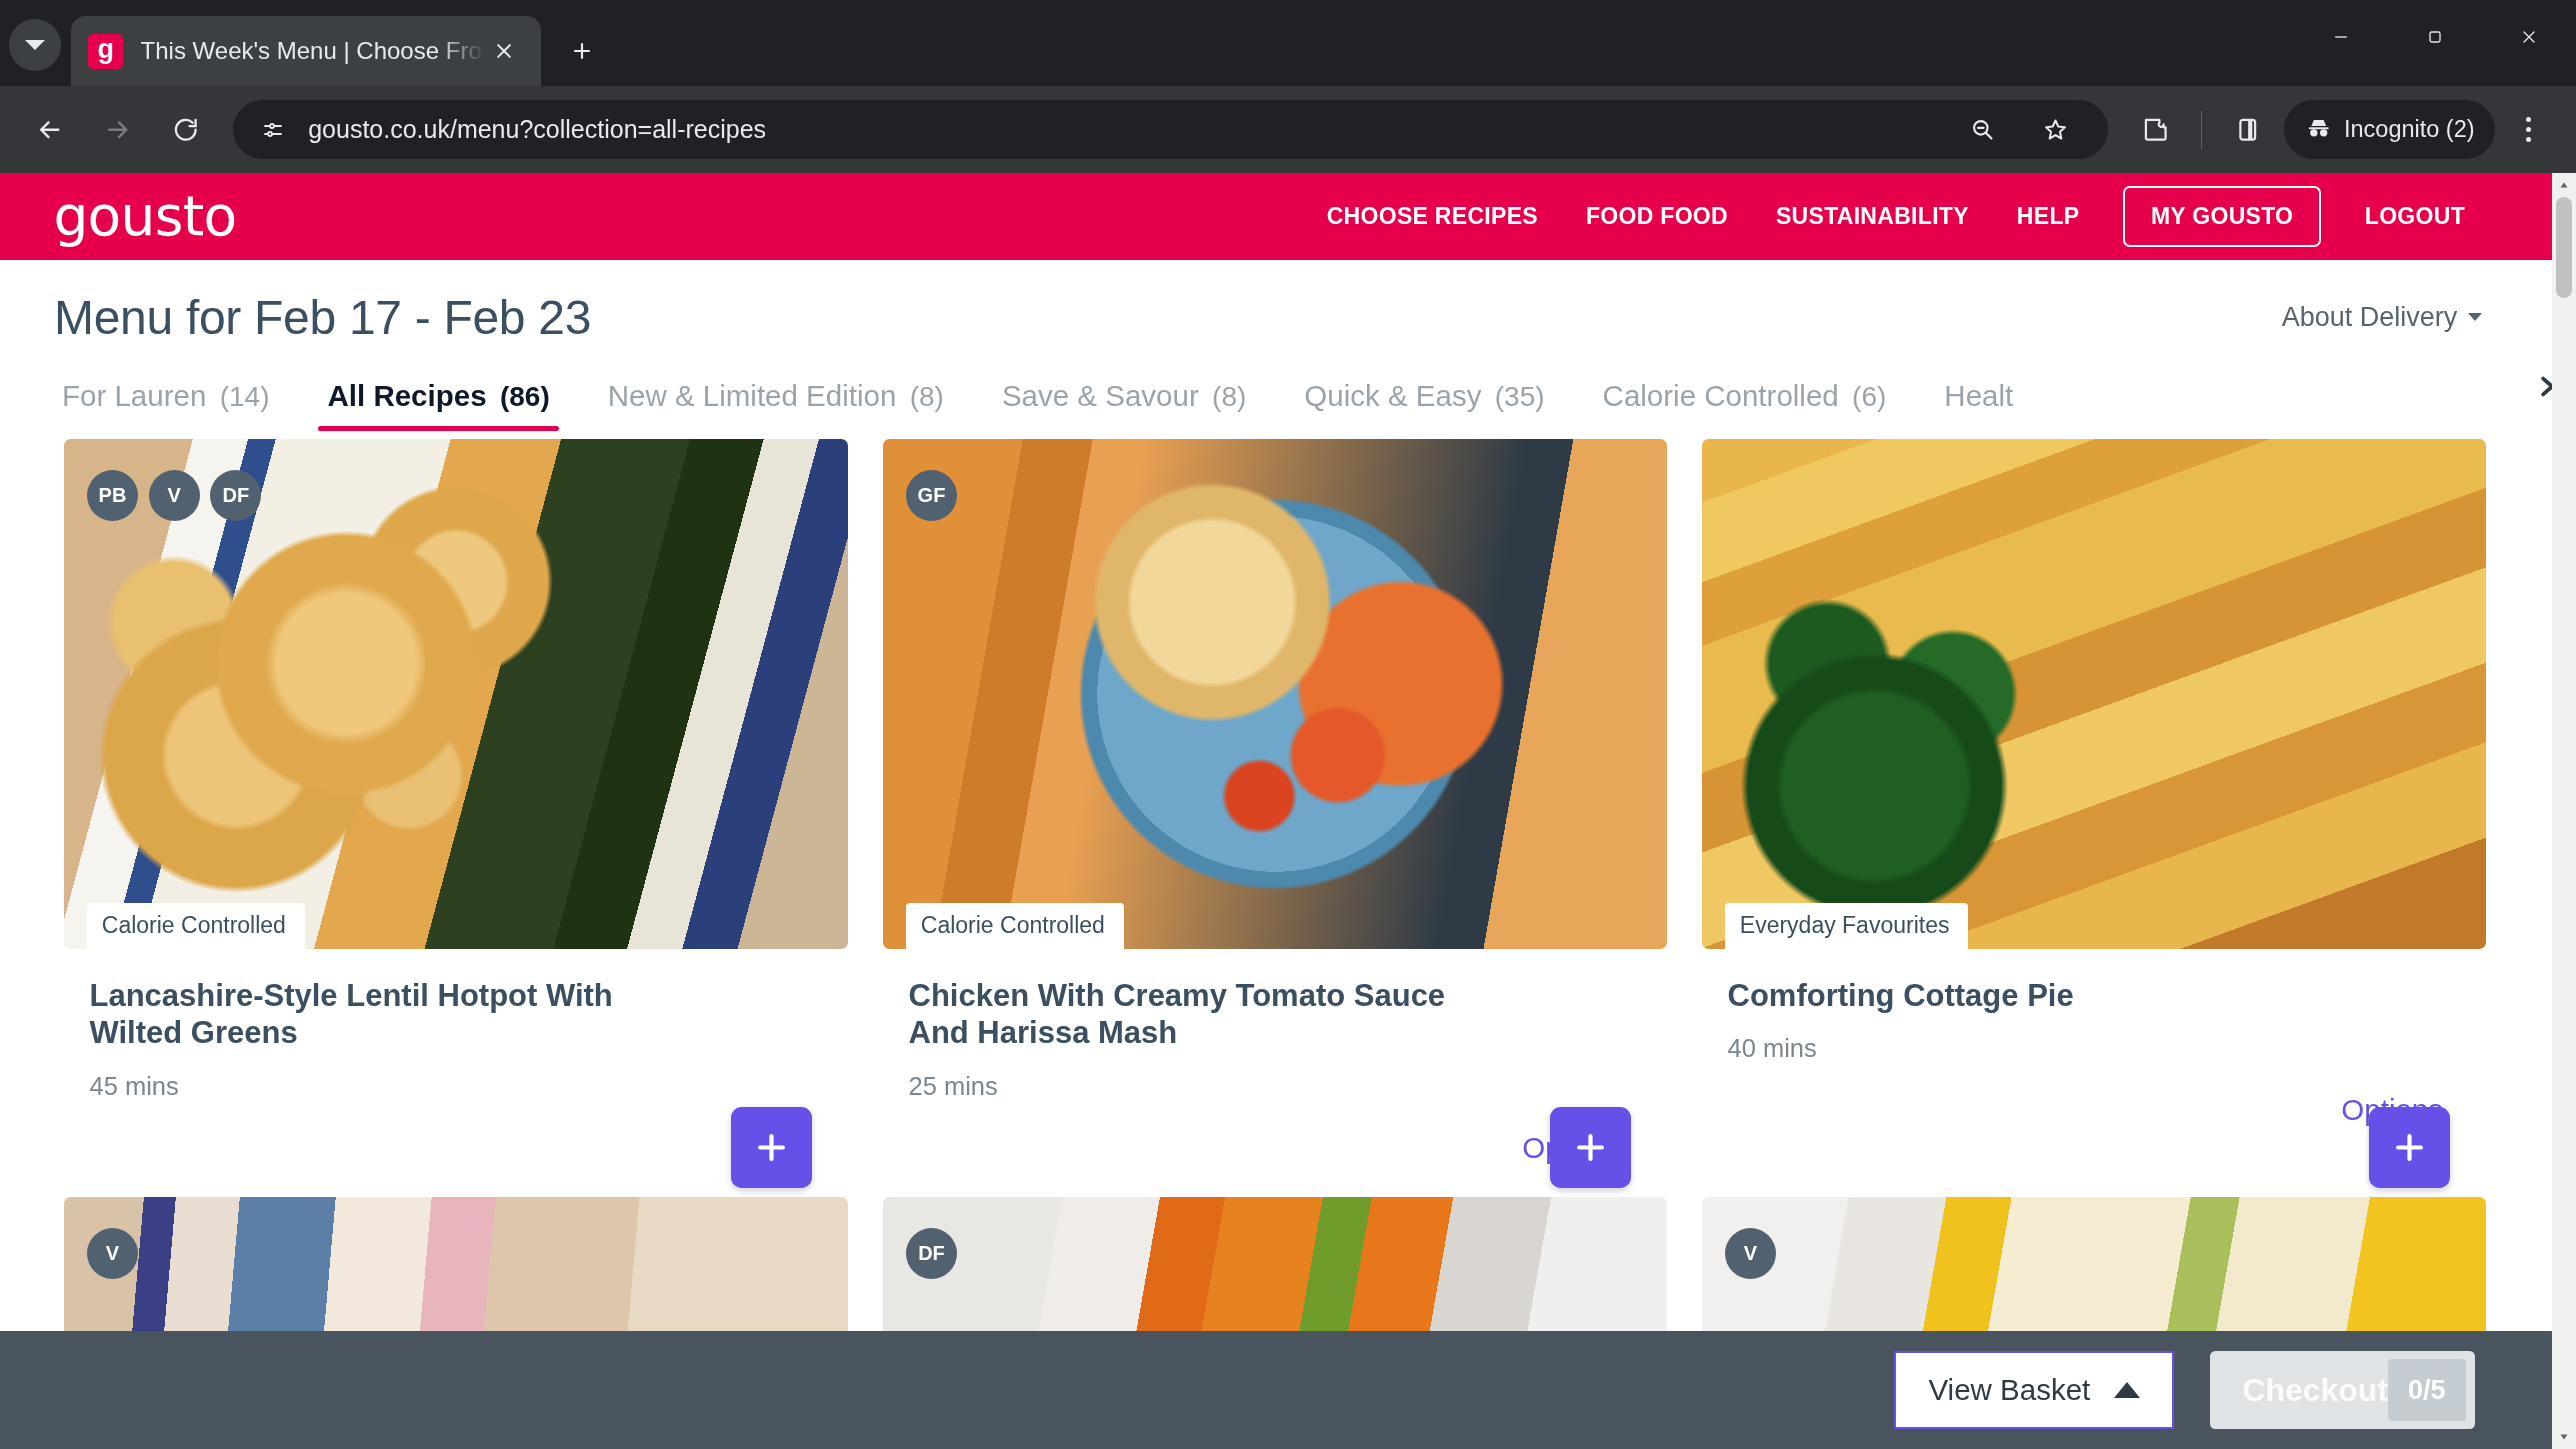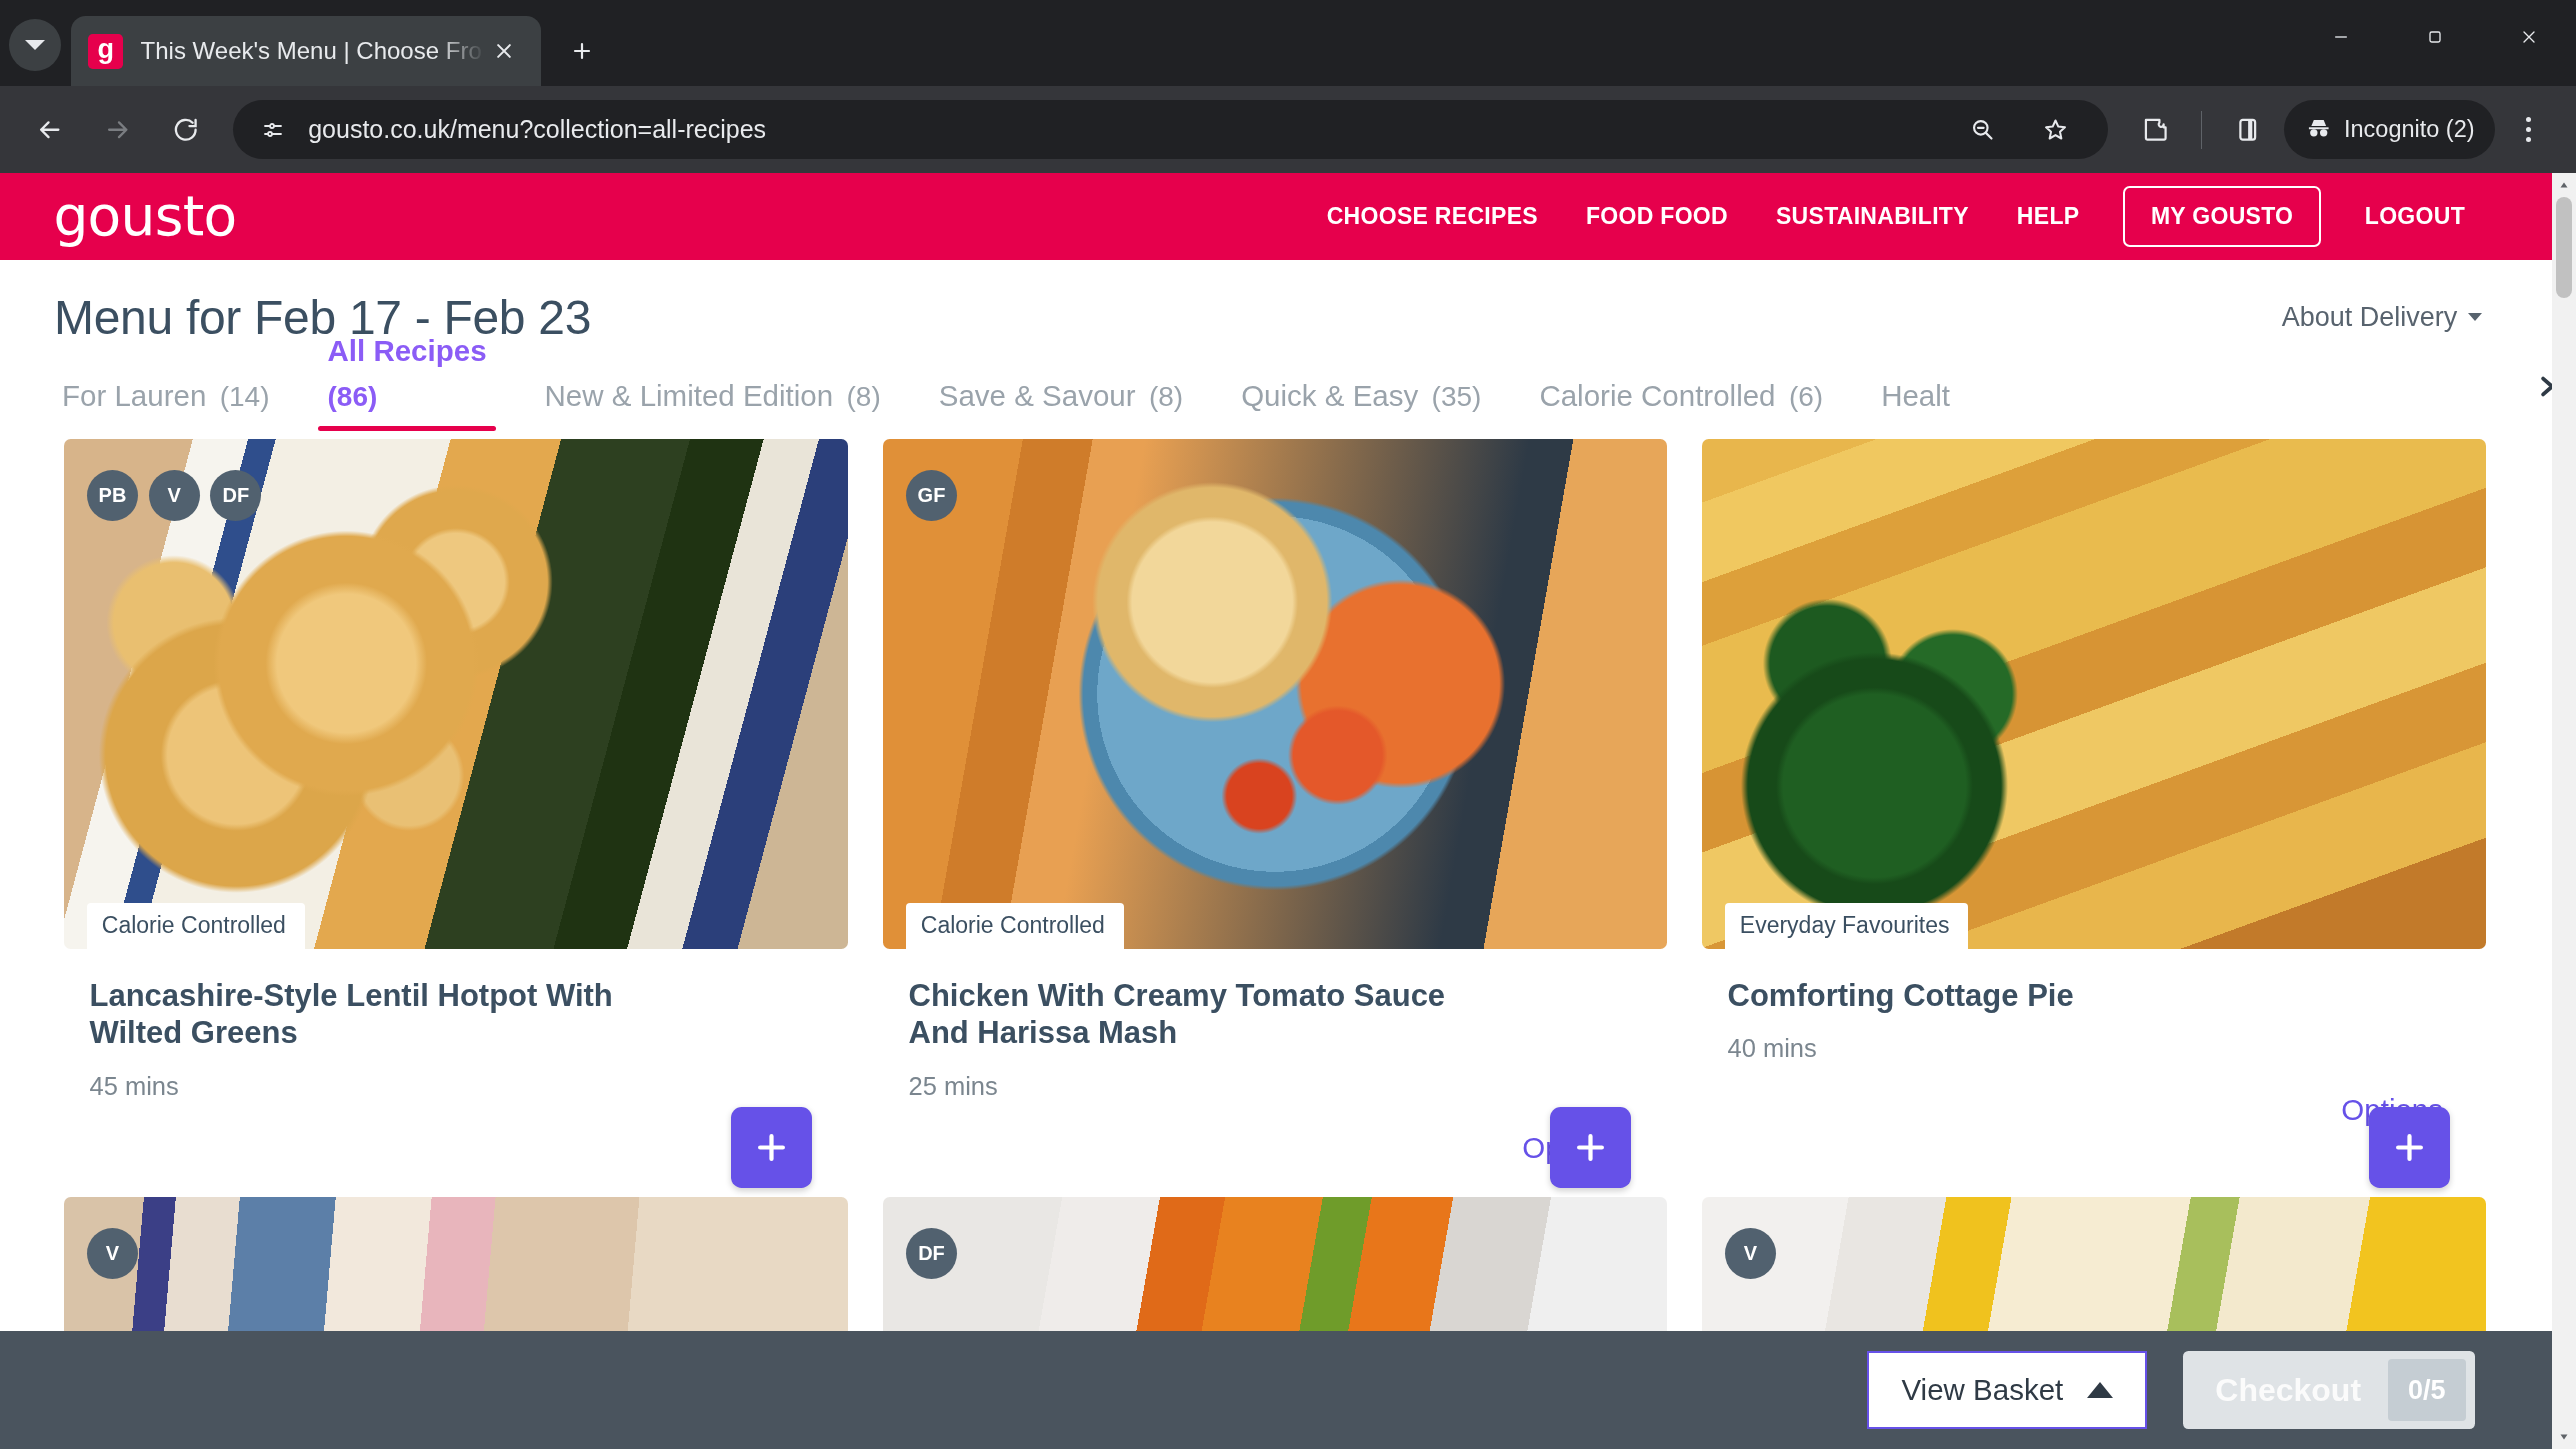--- a/index.html
+++ b/index.html
@@ -115,21 +115,21 @@
   .about-delivery .cd { width:0;height:0;border-left:7.4px solid transparent;border-right:7.4px solid transparent;border-top:8.7px solid #58636e; }
 
   .tabs-row {
     display:flex; align-items:flex-end; padding: 17.4px 0 0 62px; gap:0;
     position:relative; height: 86px;
   }
   .mtab {
     display:flex; align-items:baseline; gap:13.4px; font-size:29.5px; color:#9aa3ab;
     padding: 0 0 17.4px 0; margin-right: 58px; white-space:nowrap; position:relative;
   }
-  .mtab.active { color:#8b5cf6; font-weight:700;flex-direction:column; }
+  .mtab.active { color:#0f172a; font-weight:700; }
   .mtab.active::after {
     content:""; position:absolute; left:-9.4px; right:-9.4px; bottom:0;
     height:4.7px; background:#E6004C; border-radius:2.7px;
   }
   .mtab .cnt { font-size:28px; }
   .mtab.active .cnt { font-weight:700; }
   .tabs-fade {
     position:absolute; right:0; top:0; height:100%; width:101px;
     background:linear-gradient(to right, rgba(255,255,255,0), #fff 55%);
     display:flex; align-items:center; justify-content:flex-end; padding-right:16px;
@@ -185,21 +185,21 @@
     padding-right: 101px; gap: 36px; z-index:40;
   }
   .view-basket {
     background:#fff; border:2.7px solid #6651E8; border-radius:0;
     height: 78px; display:flex; align-items:center; gap:24px; padding: 0 32px;
   }
   .view-basket span { font-size:29.5px; color:#2f3a45; }
   .view-basket .up { width:0;height:0;border-left:13.4px solid transparent;border-right:13.4px solid transparent;border-bottom:16px solid #2f3a45; }
   .checkout {
     background:#dfe3e6; border-radius:5.4px; height:78px;
-    display:flex; align-items:center; padding: 0 0 0 32px; gap:27px; overflow:hidden;
+    display:flex; align-items:center; padding: 0 0 0 32px; overflow:hidden;
   }
   .checkout .lbl { font-size:32px; font-weight:700; color:#fbfbfb; }
   .checkout .cnt {
     background:#c5cdd3; color:#fff; font-size:27px; font-weight:700;
     align-self:stretch; display:flex;align-items:center; padding: 0 20px; border-radius:4px;
     margin: 8px 9.4px 8px 0;
   }
 
   
   .scrollbar {

